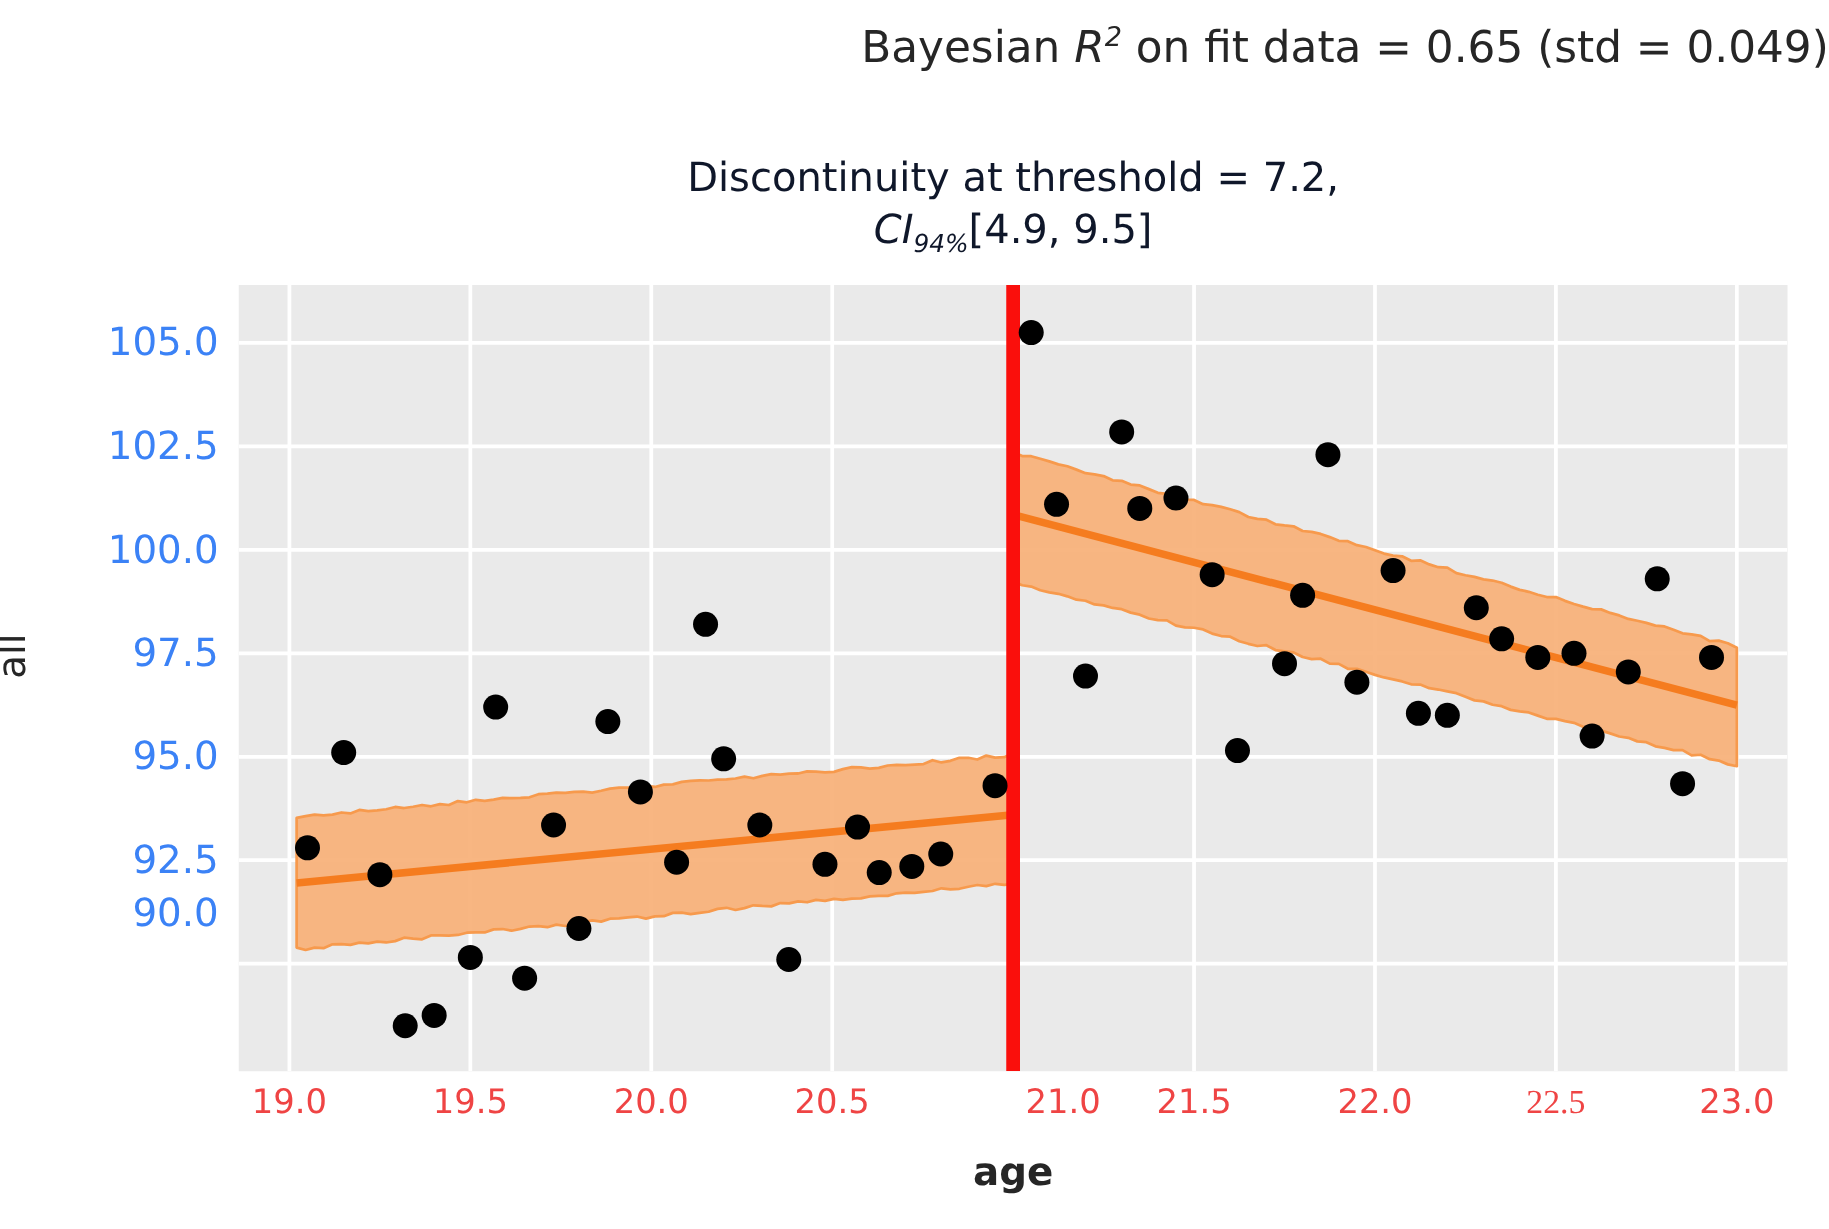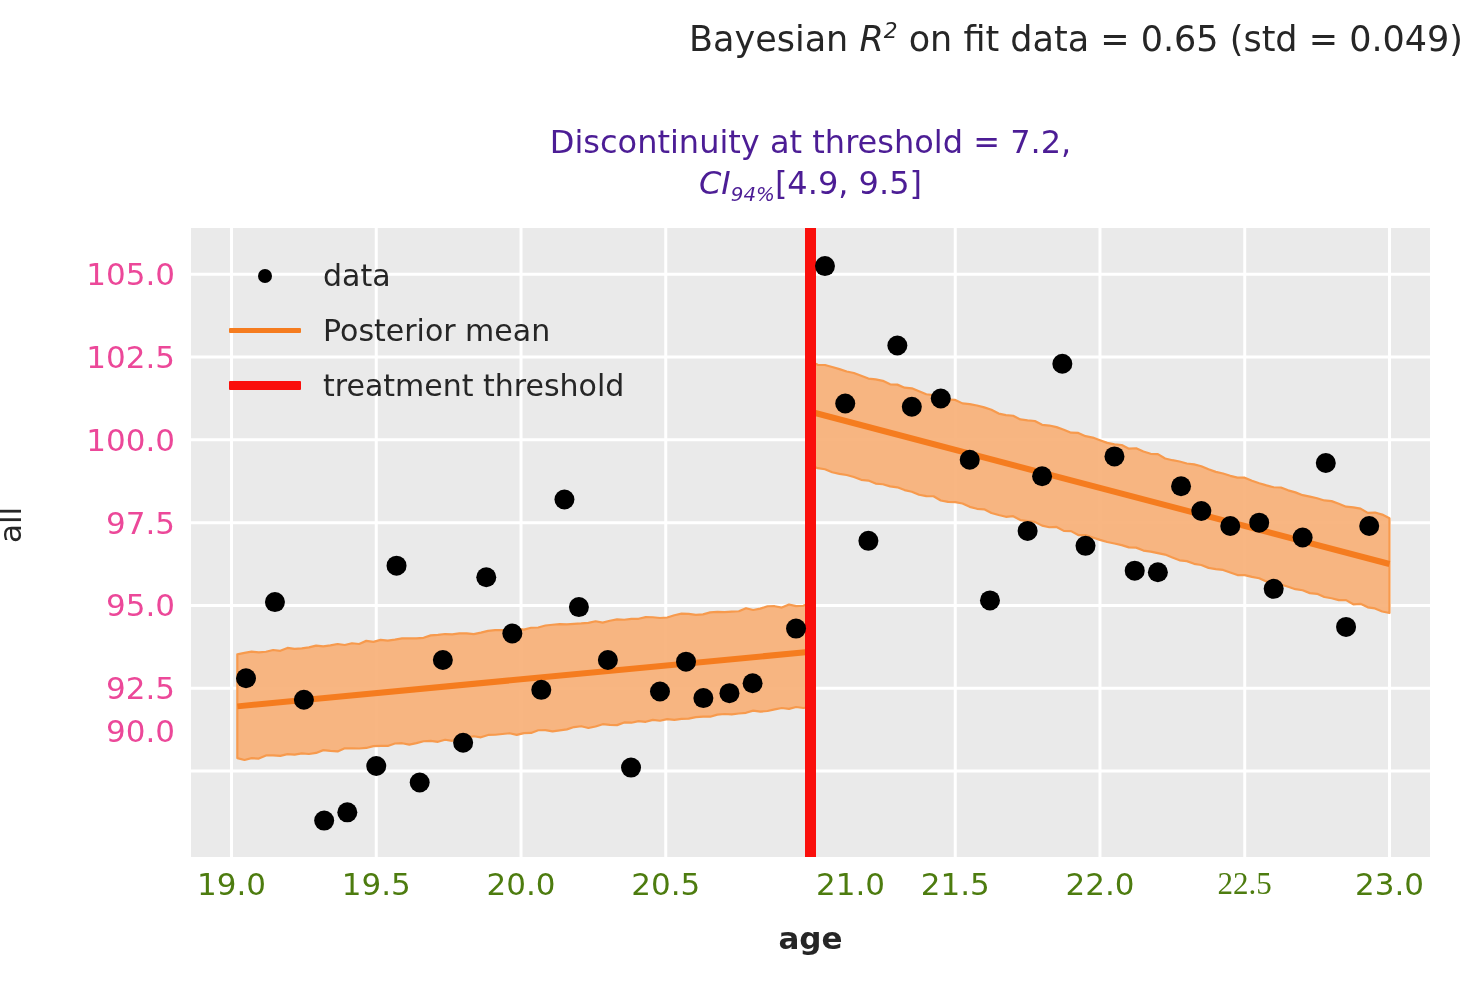--- a/index.html
+++ b/index.html
@@ -42,21 +42,21 @@
 
   .axtitle {
     position: absolute;
     left: 191px;
     top: 122px;
     width: 1239px;
     text-align: center;
     font-size: 32px;
     font-weight: 400;
     line-height: 1.28;
-    color: #4c1d95;
+    color: #0f172a;
   }
   .axtitle .ital { font-style: italic; text-align: right; }
   .axtitle sub { font-size: 0.62em; vertical-align: sub; font-style: italic; }
 
   
   #plot {
     position: absolute;
     left: 191px;
     top: 228px;
     width: 1239px;
@@ -65,29 +65,29 @@
     overflow: hidden;
   }
   #plotsvg { position: absolute; left: 0; top: 0; }
 
   
   .ytick {
     position: absolute;
     right: 1288px;       
     text-align: right;
     font-size: 31px;
-    color: #ec4899;
+    color: #3b82f6;
     white-space: nowrap;
     transform: translateY(-50%);
   }
   .xtick {
     position: absolute;
     top: 866px;
-    font-size: 31px;
-    color: #4d7c0f;
+    font-size: 27px;
+    color: #ef4444;
     white-space: nowrap;
     transform: translateX(-50%);
   }
   .ylabel {
     position: absolute;
     left: -8px;
     top: 543px;
     font-size: 31px;
     color: #262626;
     transform: rotate(-90deg);
@@ -260,34 +260,14 @@
       <div class="xtick" style="left: 810.5px; margin-left: 40px;">21.0</div>
       <div class="xtick" style="left: 955.243px;">21.5</div>
       <div class="xtick" style="left: 1099.99px;">22.0</div>
       <div class="xtick" style="left: 1244.73px; font-family: Liberation Serif, serif;">22.5</div>
       <div class="xtick" style="left: 1389.47px;">23.0</div>
     </div>
 
   <div class="ylabel">all</div>
   <div class="xlabel">age</div>
 
-  <div id="legend">
-    <div class="leg-row">
-      <span class="leg-key">
-          <span class="leg-dot"></span>
-        </span>
-      <span class="leg-text">data</span>
-    </div>
-    <div class="leg-row">
-      <span class="leg-key">
-          <span class="leg-line-orange"></span>
-        </span>
-      <span class="leg-text">Posterior mean</span>
-    </div>
-    <div class="leg-row">
-      <span class="leg-key">
-          <span class="leg-line-red"></span>
-        </span>
-      <span class="leg-text">treatment threshold</span>
-    </div>
-  </div>
 
 </div>
 
 </body></html>

